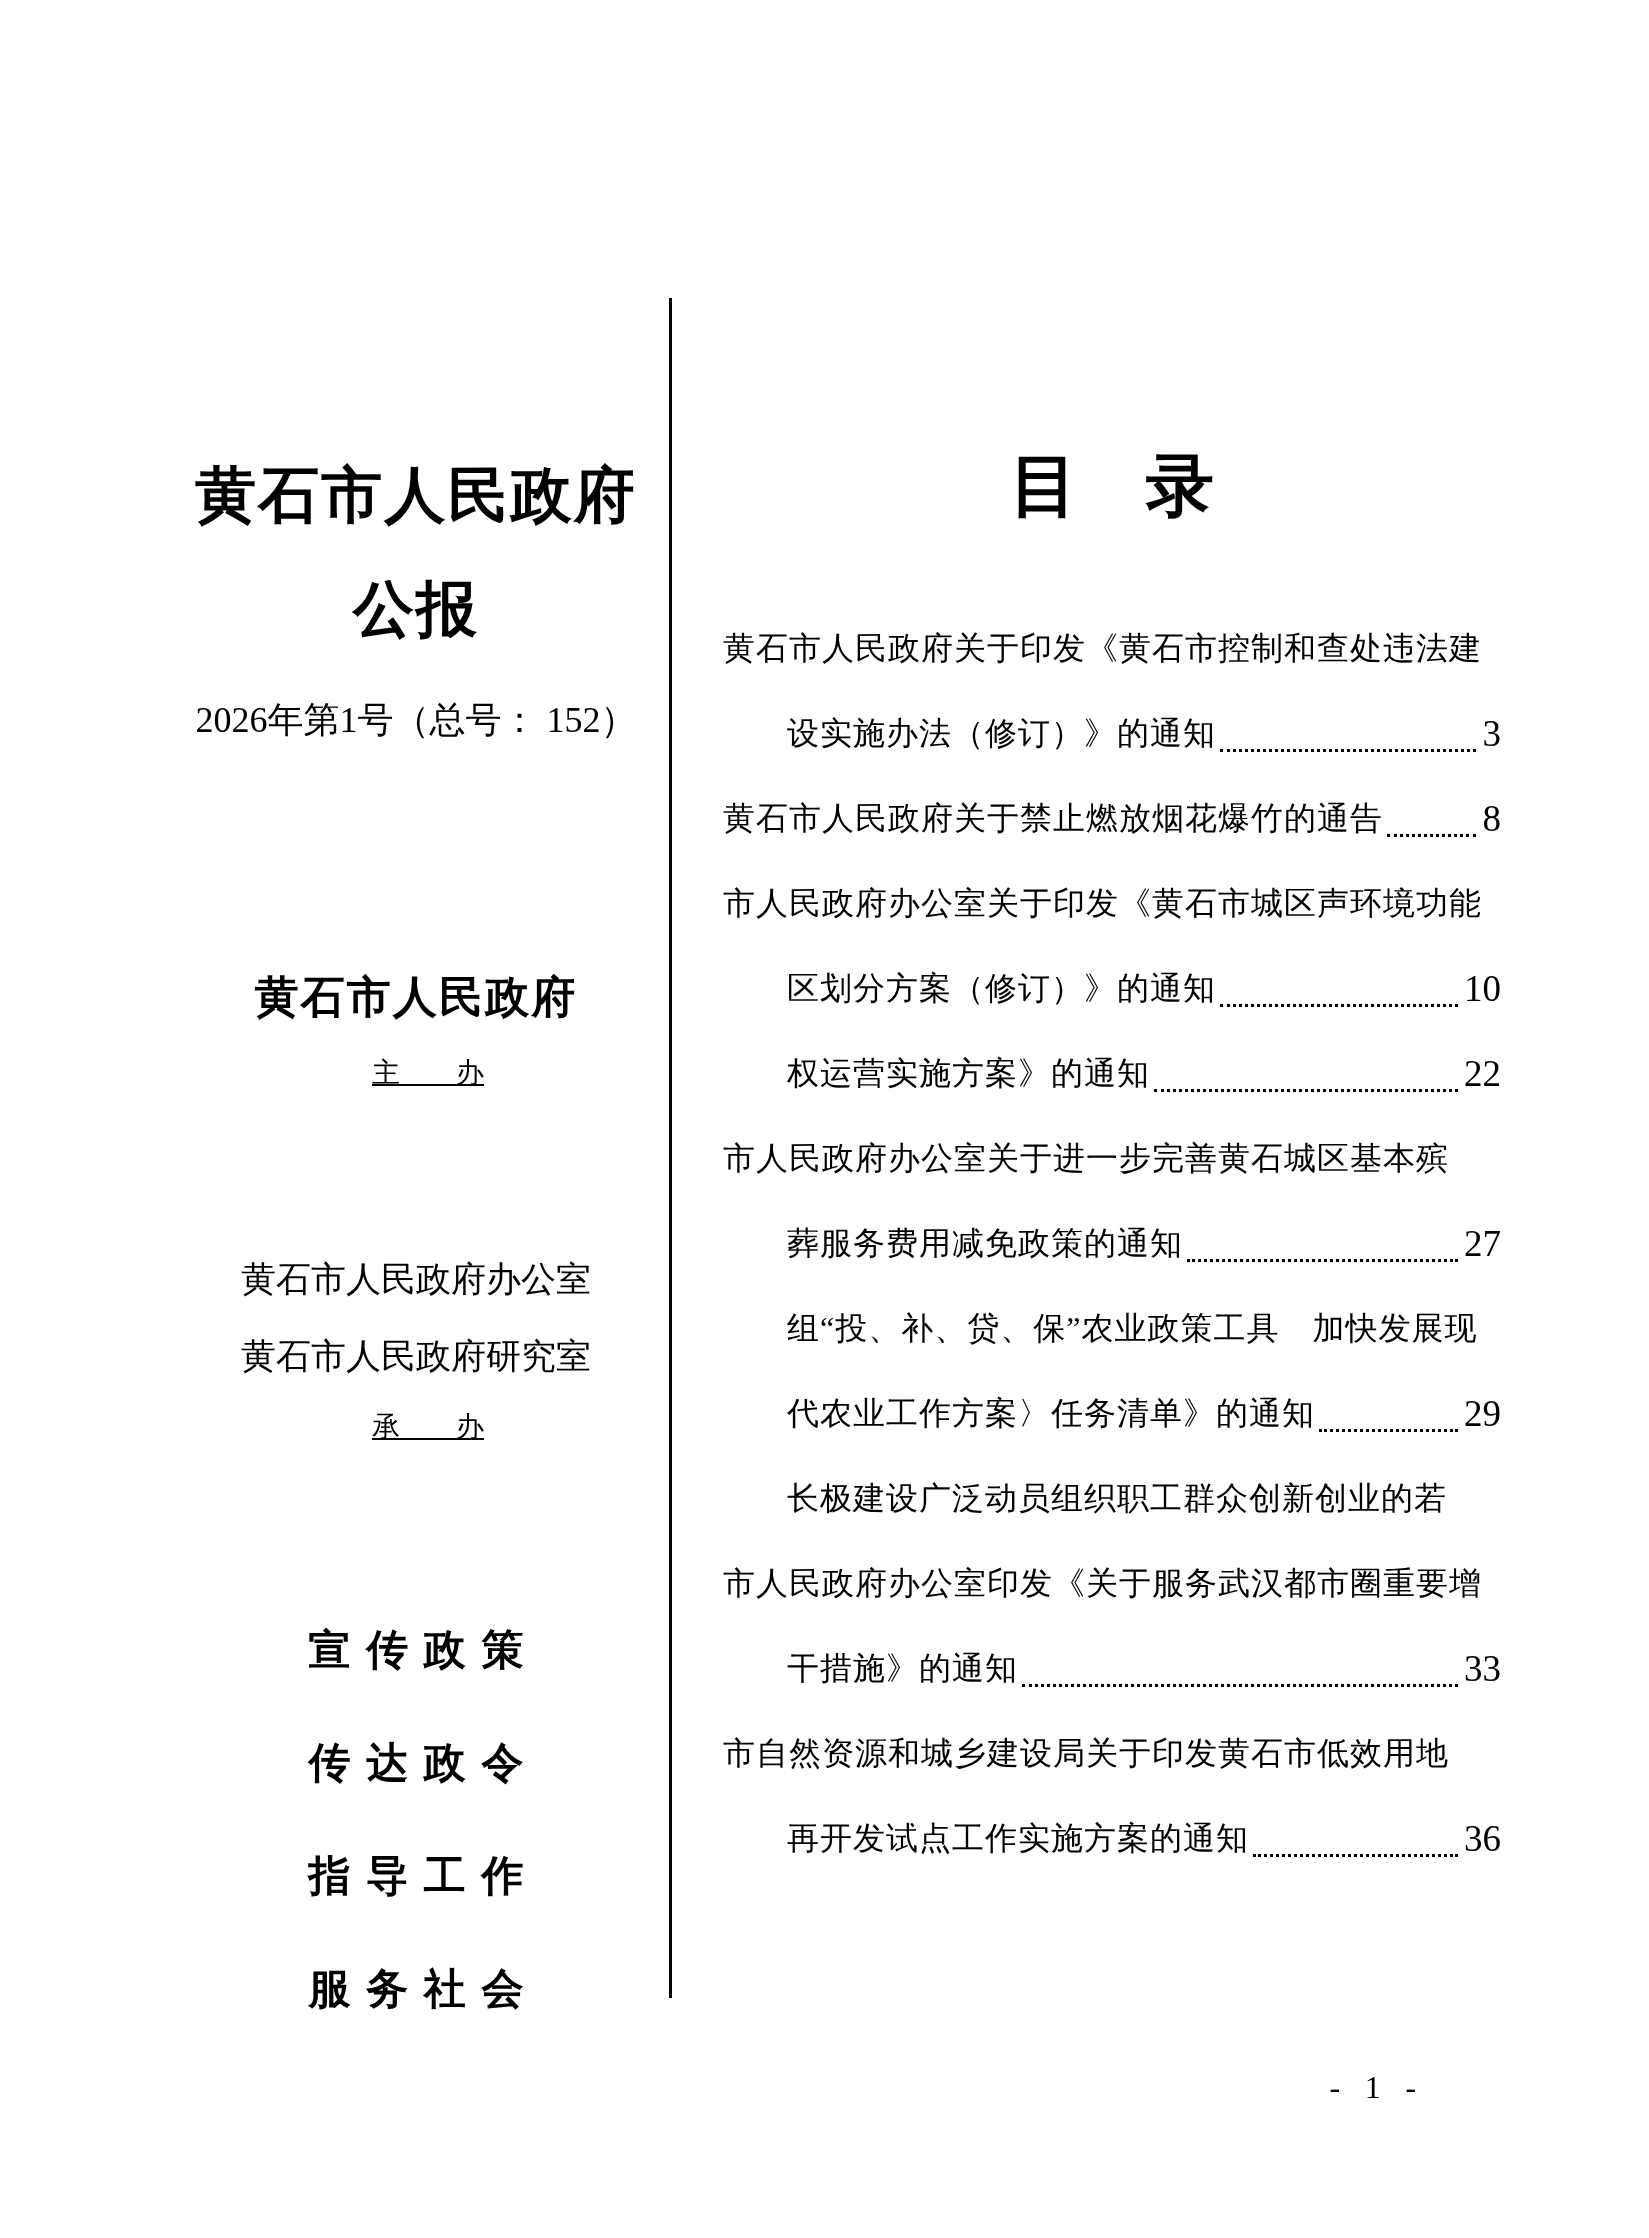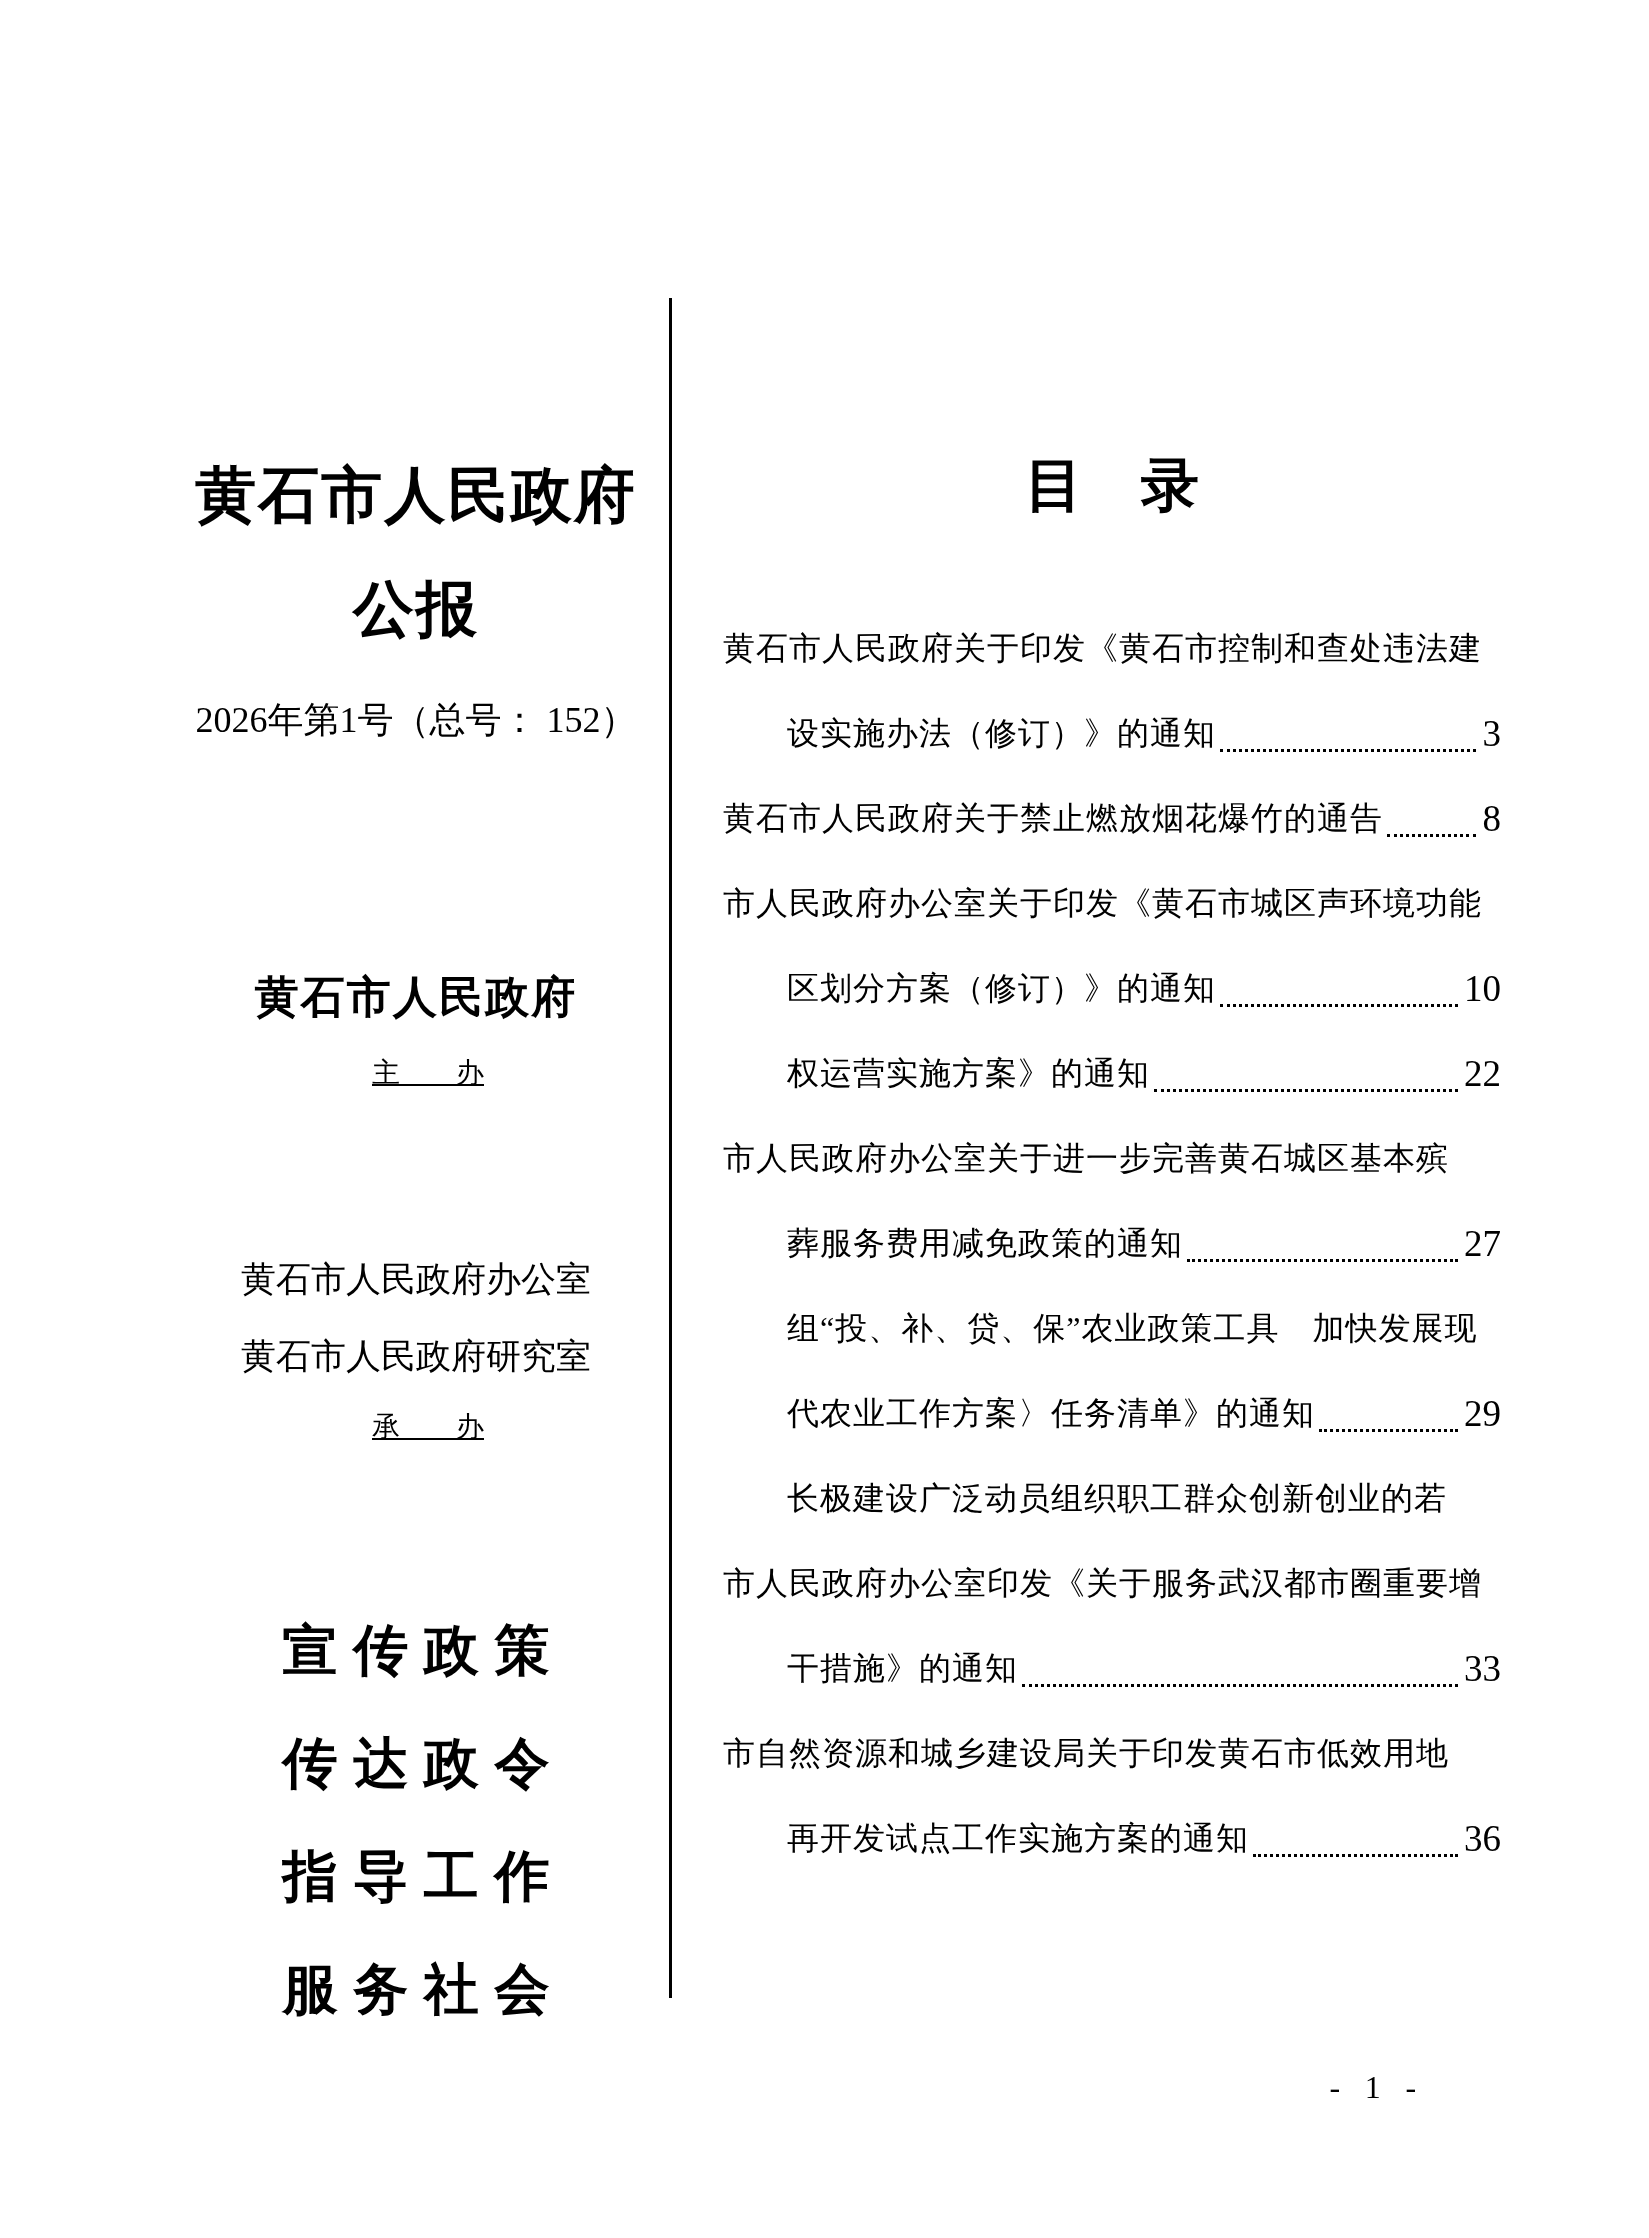--- a/index.html
+++ b/index.html
@@ -58,40 +58,40 @@
     left: 156px; width: 520px;
     text-align: center;
     font-size: 35px;
     line-height: 44px;
     white-space: nowrap;
   }
   .slogans {
     left: 156px; top: 1594px; width: 520px;
     text-align: center;
     font-weight: 900;
-    font-size: 55px;
+    font-size: 42px;
     line-height: 113px;
     letter-spacing: 15.6px;
     white-space: nowrap;
   }
   .slogans .slogan-line { padding-left: 15.6px; }
 
   
   .divider {
     left: 669px; top: 298px;
     width: 2.6px; height: 1700px;
     background: #000;
   }
 
   
   .toc-title {
     left: 723px; top: 439px; width: 778px;
     text-align: center;
     font-weight: bold;
-    font-size: 58px;
+    font-size: 68px;
     line-height: 94px;
     white-space: nowrap;
   }
   .toc-list {
     left: 723px; top: 606px; width: 778px;
     font-size: 32px;
   }
   .toc-line {
     height: 85px;
     line-height: 85px;

